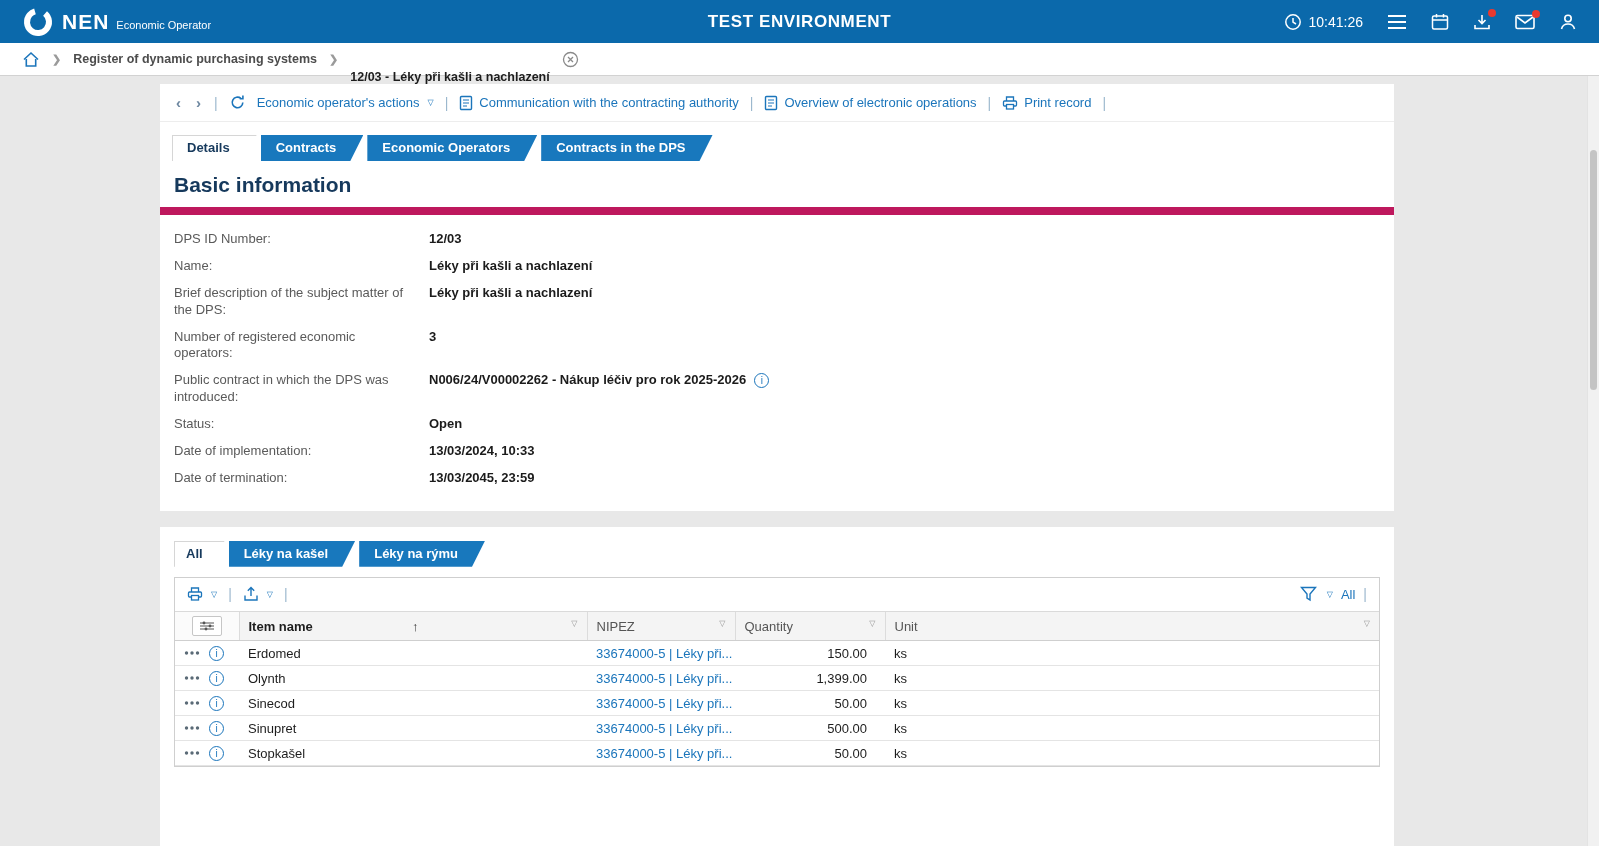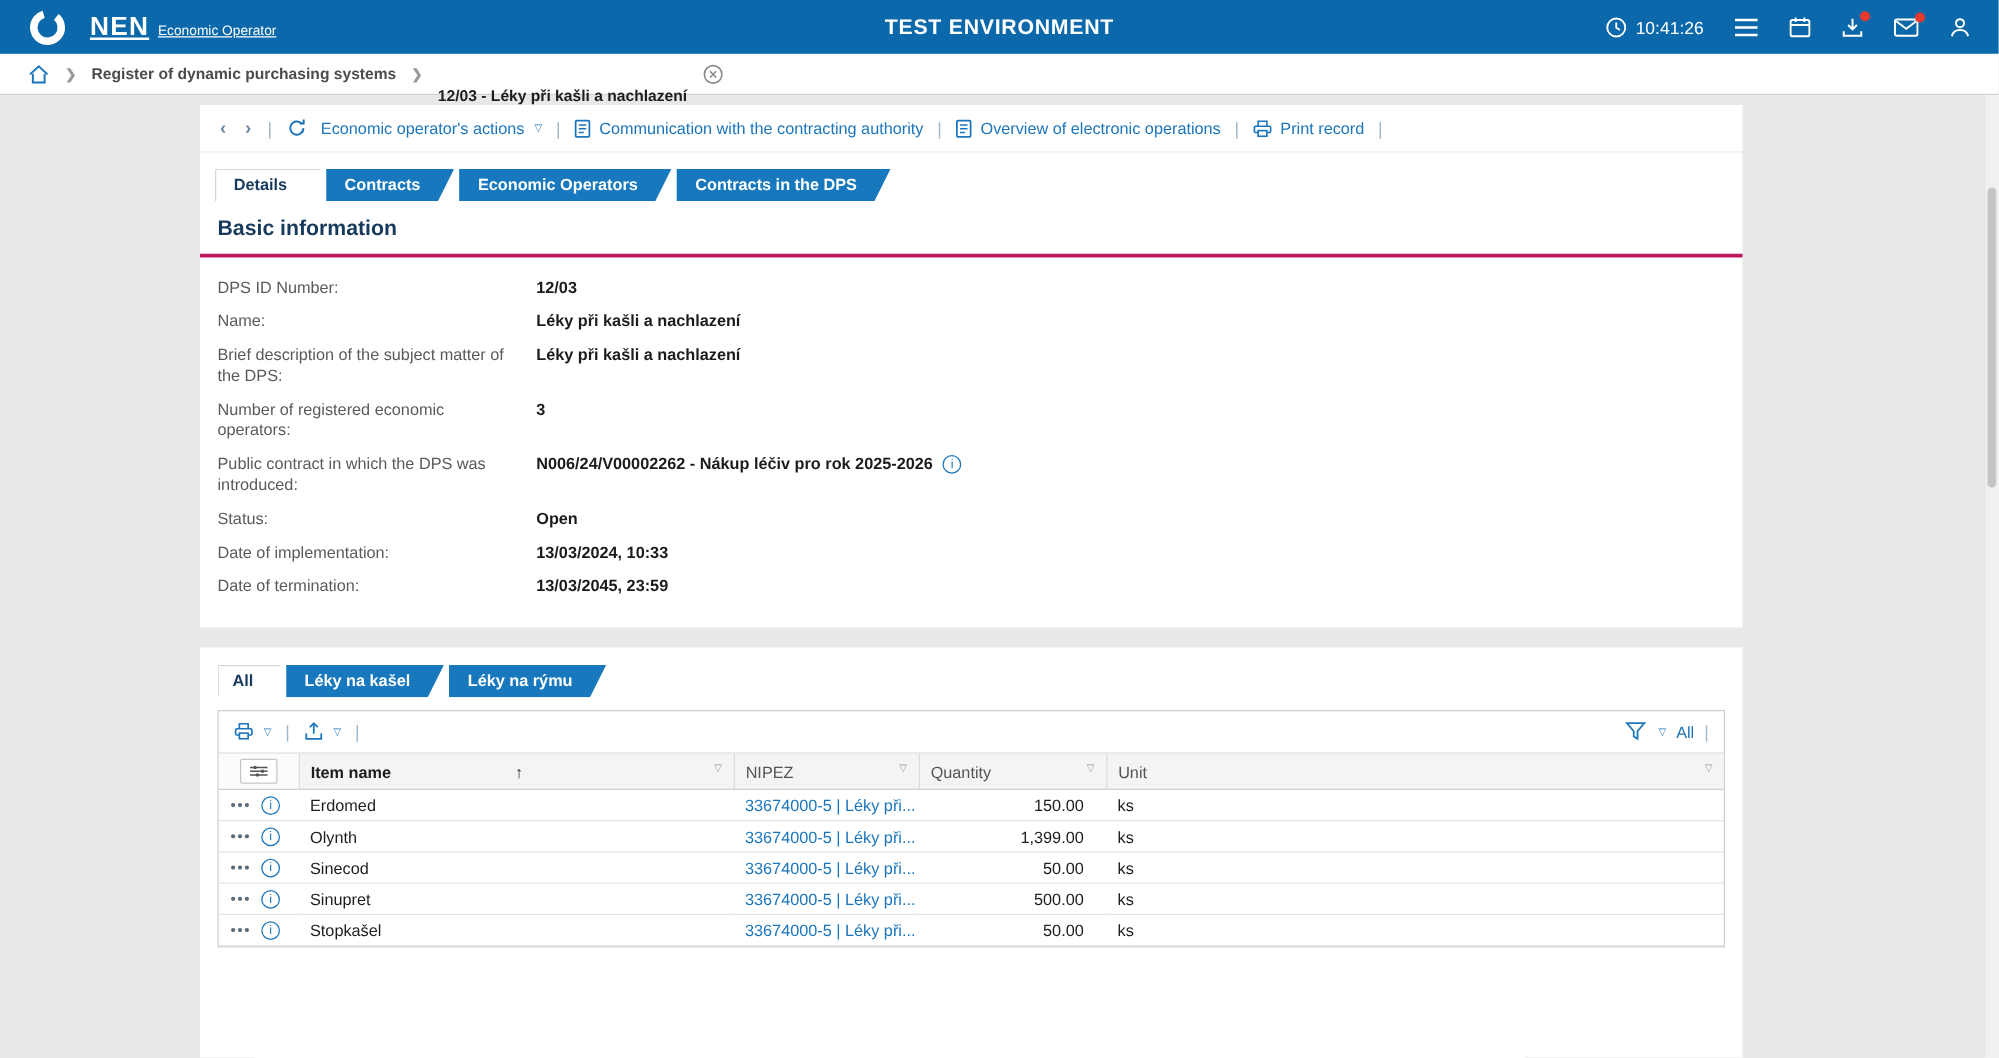--- a/index.html
+++ b/index.html
@@ -8,21 +8,21 @@
     width:1599px; height:846px; overflow:hidden;
     background:#e8e8e8;
     font-family:"Liberation Sans", sans-serif;
     font-size:13px; color:#222;
   }
   
   .topbar {
     height:43px; background:#0b69ab; color:#fff;
     display:flex; align-items:center; padding:0 22px; position:relative;
   }
-  .logo { display:flex; align-items:center; gap:18px;text-decoration:underline; }
+  .logo { display:flex; align-items:center; gap:8px; }
   .logo-text { display:flex; align-items:flex-end; gap:7px; }
   .logo-nen { font-size:21px; font-weight:bold; letter-spacing:1px; line-height:1; }
   .logo-sub { font-size:11px; line-height:1; margin-bottom:1px; }
   .env-title {
     position:absolute; left:0; right:0; text-align:center;
     font-size:17px; font-weight:bold; letter-spacing:.6px; pointer-events:none;
   }
   .topbar-right { margin-left:auto; display:flex; align-items:center; gap:24px; z-index:1; }
   .time-wrap { display:flex; align-items:center; gap:7px; font-size:14px; }
   .icon-btn { position:relative; display:flex; align-items:center; cursor:pointer; }
@@ -50,22 +50,22 @@
   .tabs { display:flex; margin:13px 0 0 12px; }
   .tab {
     height:26px; line-height:26px; padding:0 27px 0 15px; margin-right:4px;
     font-weight:bold; font-size:13px; cursor:pointer; white-space:nowrap;
     clip-path: polygon(0 0, 100% 0, calc(100% - 13px) 100%, 0 100%);
   }
   .tab.blue { background:#1878bd; color:#fff; }
   .tab.active { background:#fff; color:#16395c; box-shadow: inset 1px 1px 0 #d6d6d6; }
   
   .section-title {
-    margin:0; padding:12px 14px 10px; font-size:17px; font-weight:bold;
-    color:#16395c; border-bottom:3px solid #be185d;
+    margin:0; padding:12px 14px 10px; font-size:21px; font-weight:bold;
+    color:#16395c; border-bottom:8px solid #be185d;
   }
   
   .fields { padding:16px 14px 4px; }
   .field-row { display:flex; margin-bottom:10px; }
   .field-label { flex:none; width:255px; color:#5a5a5a; line-height:1.3; padding-right:12px; }
   .field-value { font-weight:bold; color:#1b1b1b; line-height:1.3; display:flex; align-items:flex-start; gap:8px; }
   .info-i {
     flex:none; display:inline-block; width:15px; height:15px; border:1px solid #1b75bb;
     border-radius:50%; color:#1b75bb; font-size:10px; line-height:13px; text-align:center;
     font-weight:normal; cursor:pointer; margin-top:1px;

